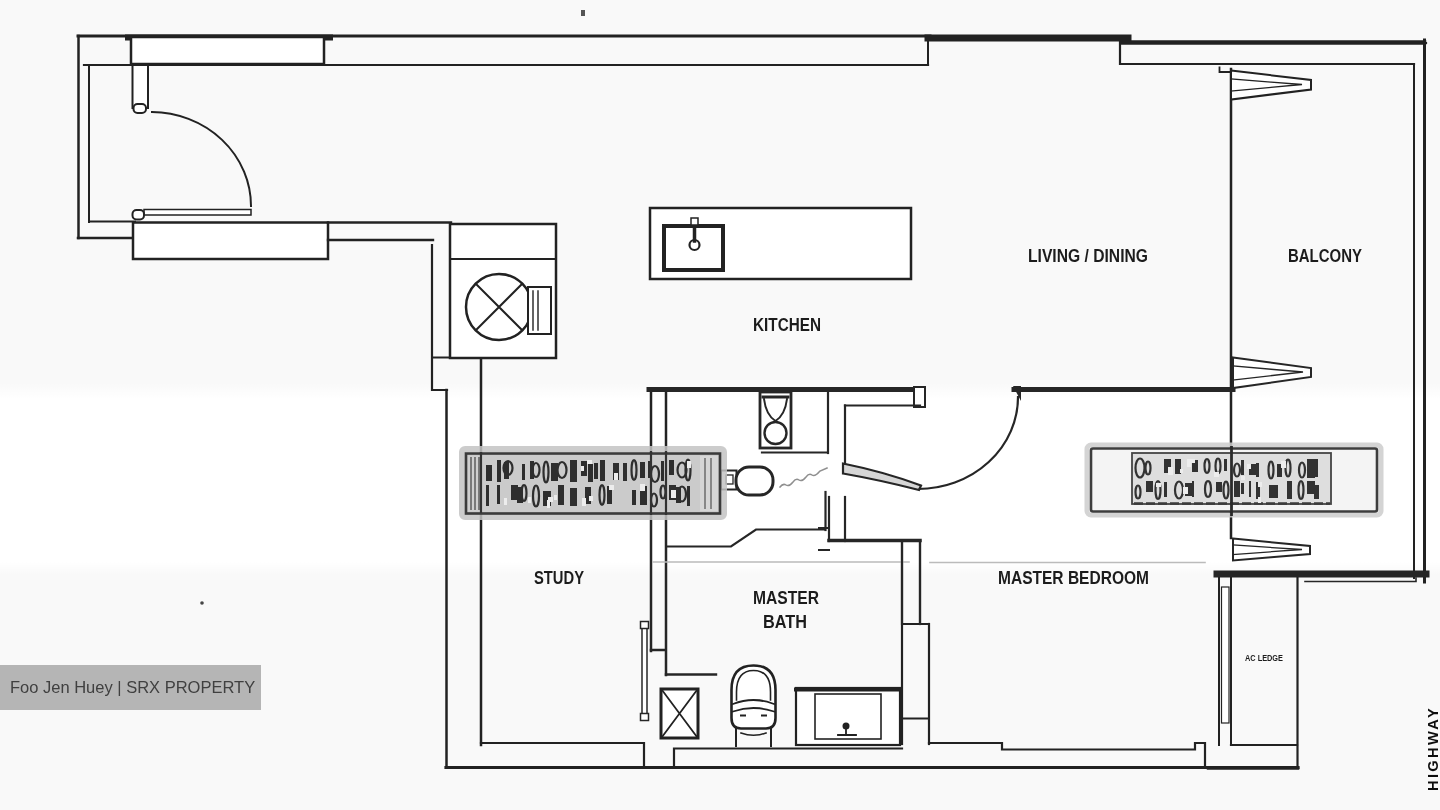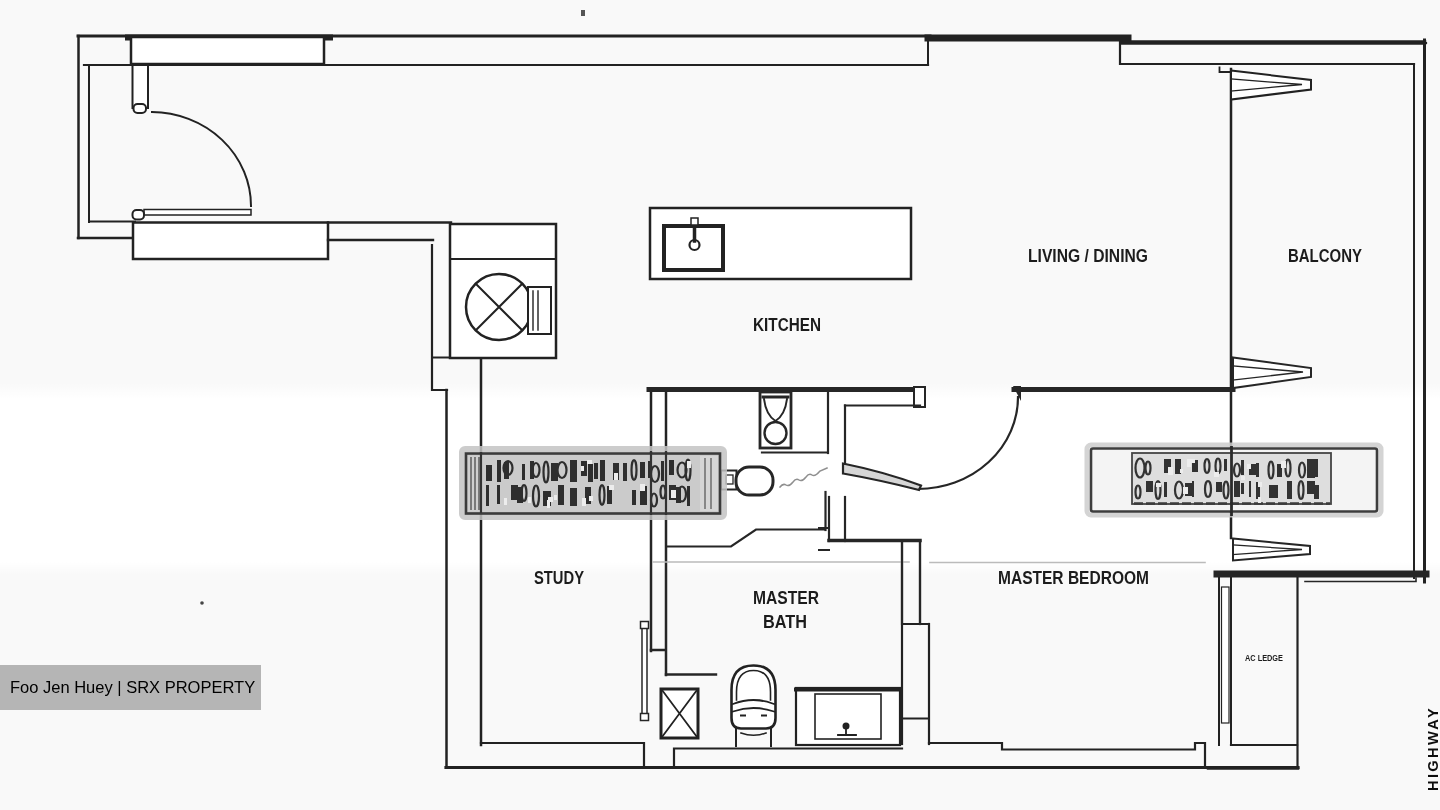--- a/index.html
+++ b/index.html
@@ -362,15 +362,15 @@
 </g>
 
 <path d="M1231.5,446 L1231.5,516" stroke="#2a2a2a" stroke-width="2.8"></path>
 </g>
 
 <text x="0" y="0" transform="translate(1438,791) rotate(-90)" font-size="15.5" font-weight="bold" fill="#111" letter-spacing="2.5" textLength="85" lengthAdjust="spacingAndGlyphs">HIGHWAY</text>
 </g>
 </svg>
 
 
-<div style="position:absolute;left:0;top:665px;width:261px;height:45px;background:#b5b5b5;color:#000000;
+<div style="position:absolute;left:0;top:665px;width:261px;height:45px;background:#b5b5b5;color:#404040;
      font-size:16.5px;line-height:45px;padding-left:10px;box-sizing:border-box;white-space:nowrap;">Foo Jen Huey | SRX PROPERTY</div>
 </div>
 
 </body></html>

